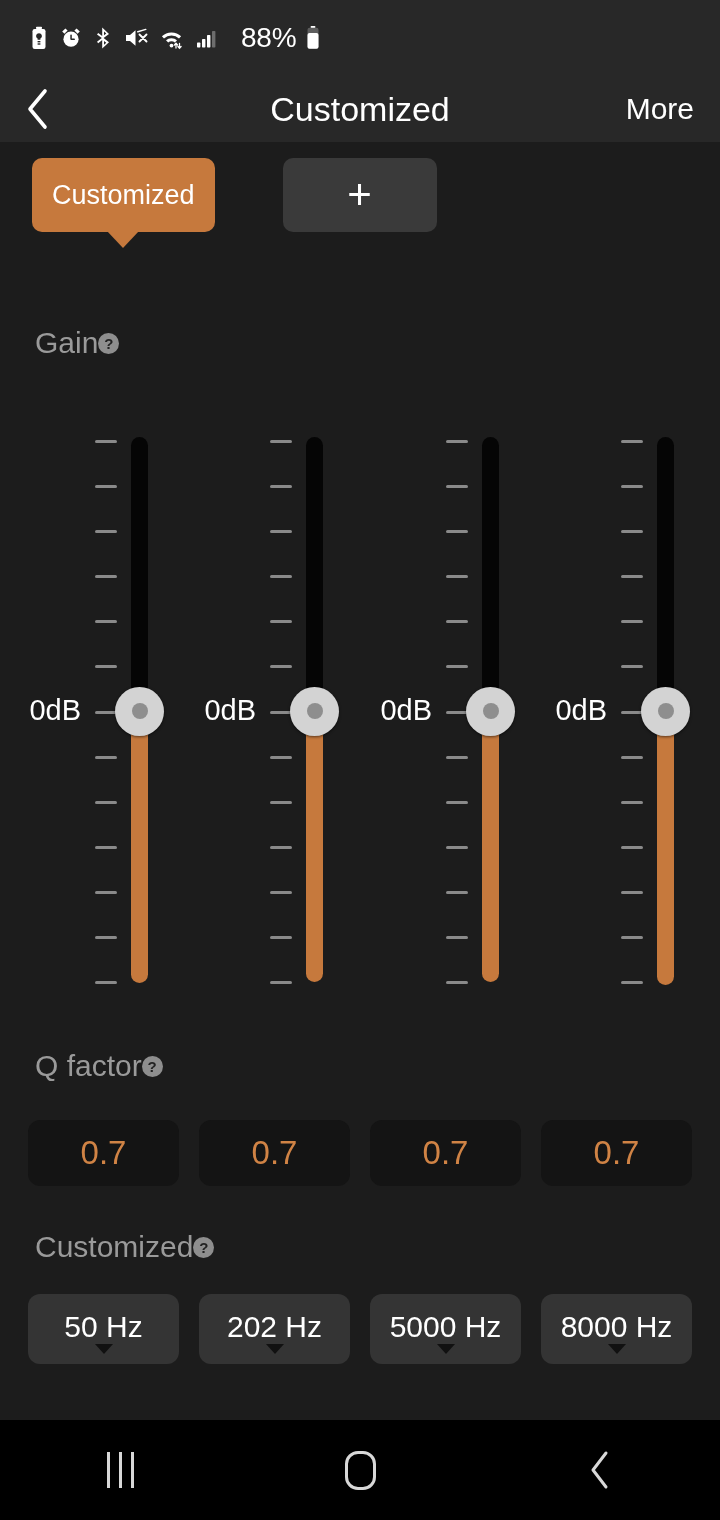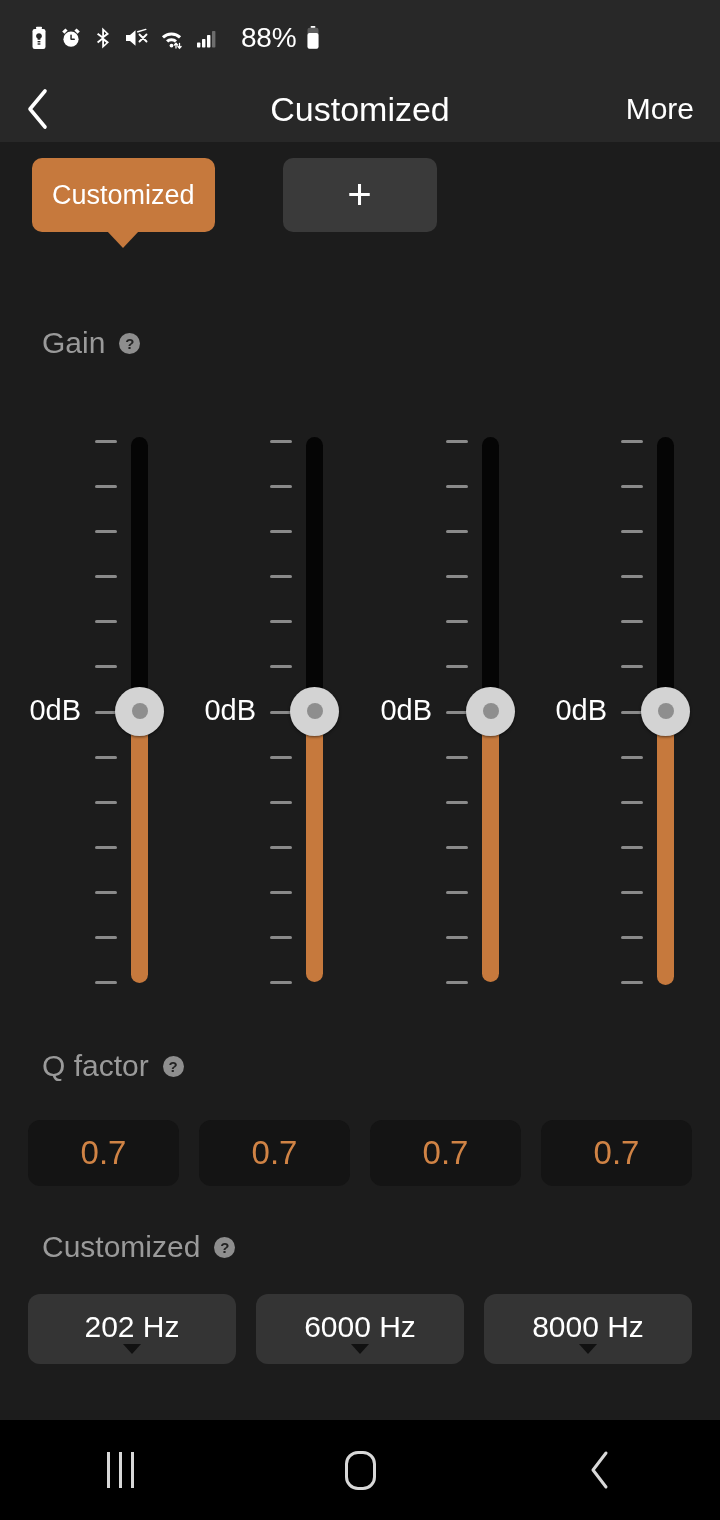--- a/index.html
+++ b/index.html
@@ -147,22 +147,21 @@
     font-size: 42px;
     line-height: 0.8;
     font-weight: 400;
   }
 
   
   .section-label {
     position: absolute;
     display: flex;
     align-items: center;
-    gap: 14px;
-    left: 42px;
+    left: 35px;
   }
   .section-label .sl-text {
     color: #9a9a9a;
     font-size: 30px;
   }
   .help-badge {
     width: 21px; height: 21px;
     border-radius: 50%;
     background: #8e8e8e;
     color: #232323;
@@ -548,25 +547,29 @@
         <span class="q-val">0.7</span>
       </div>
     </div>
 
   <div class="section-label" id="label-frequency">
     <span class="sl-text">Customized</span>
     <span class="help-badge">?</span>
   </div>
   <div id="frequency-row">
       <div class="f-box">
+        <span class="f-val">50 Hz</span>
+        <span class="f-caret"></span>
+      </div>
+      <div class="f-box">
         <span class="f-val">202 Hz</span>
         <span class="f-caret"></span>
       </div>
       <div class="f-box">
-        <span class="f-val">6000 Hz</span>
+        <span class="f-val">5000 Hz</span>
         <span class="f-caret"></span>
       </div>
       <div class="f-box">
         <span class="f-val">8000 Hz</span>
         <span class="f-caret"></span>
       </div>
     </div>
 
   <div id="nav-bar">
     <div class="nav-btn">

